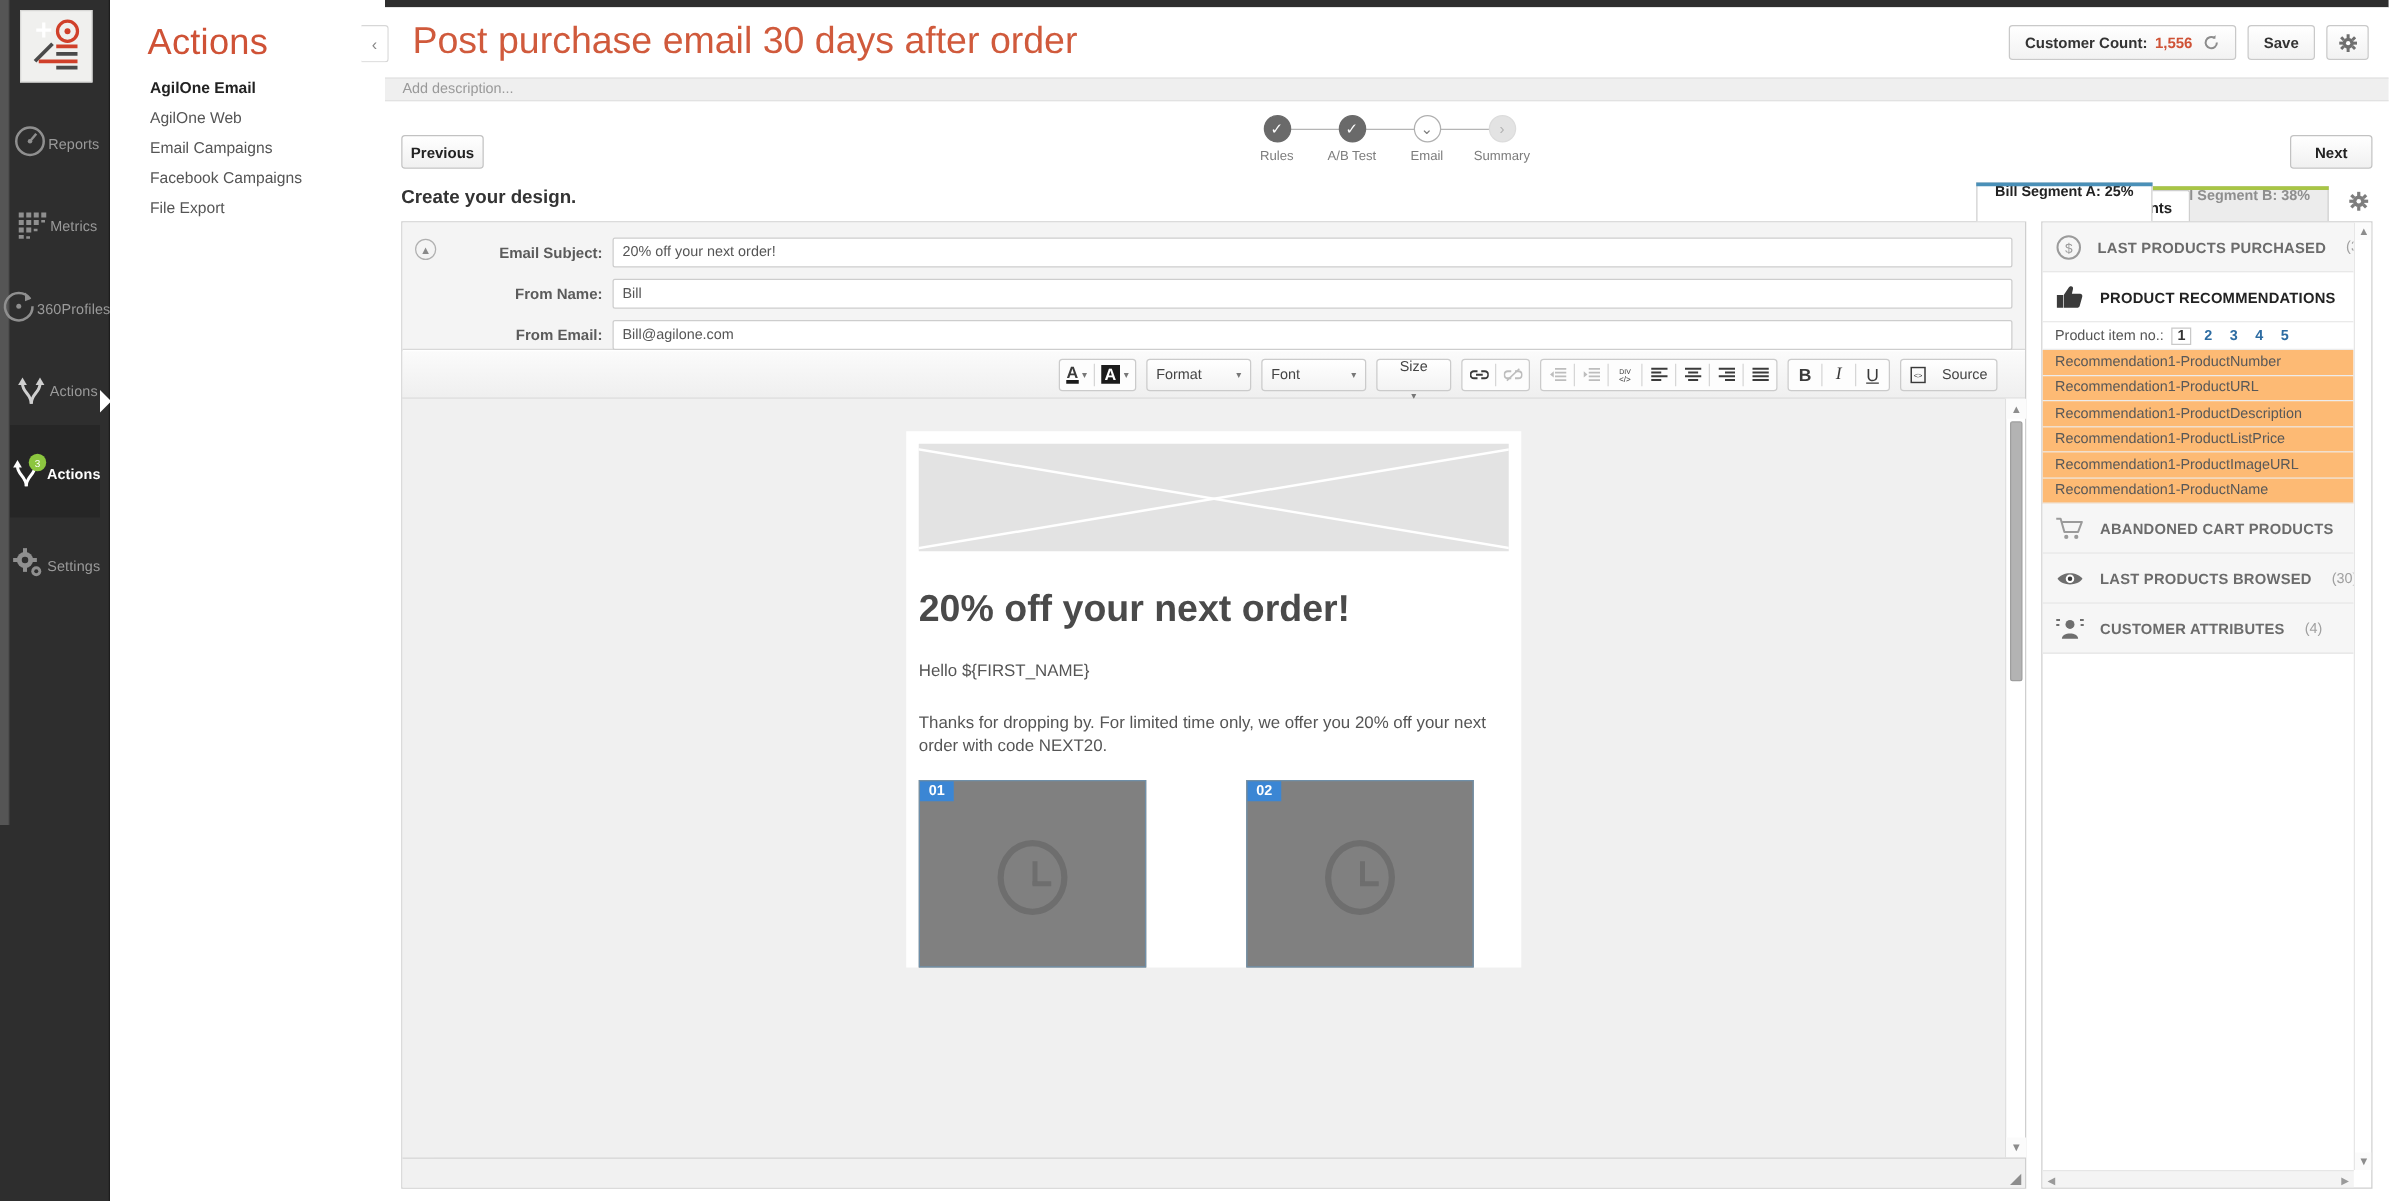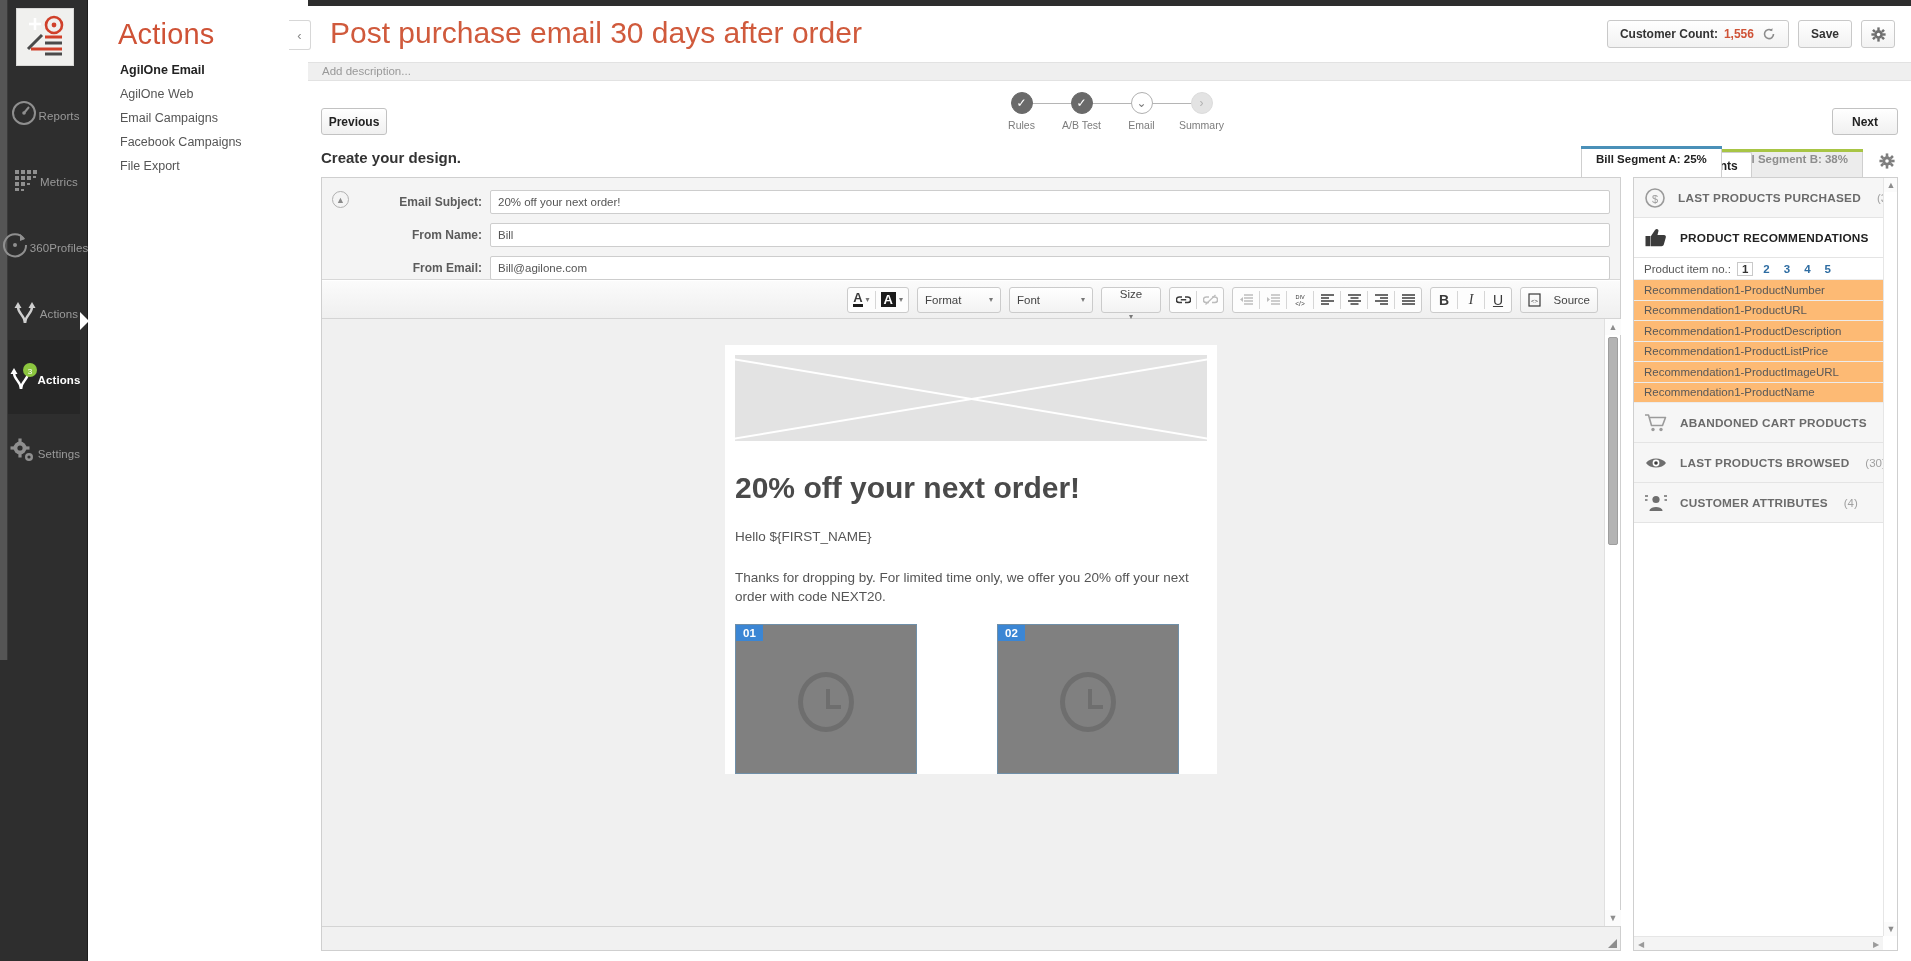--- a/index.html
+++ b/index.html
@@ -134,21 +134,21 @@
   .circ.todo { background:#e3e3e3; color:#b2b2b2; border:1px solid #dcdcdc; }
   .step .st-lbl { margin-top: 5px; font-size: 10.5px; color:#7c7c7c; }
   .connector { position:absolute; top: 11px; height:1px; background:#b5b5b5; }
 
   
   #design-head { position:absolute; left:0; top: 138px; right:0; height: 33px; background:#fff; }
   #design-title { position:absolute; left: 13px; top: 5px; font-size: 15px; font-weight:bold; color:#333; }
 
   #ab-tabs { position:absolute; right: 48px; top: 0px; display:flex; align-items:flex-end; height:33px; }
   .ab-tab {
-    height: 28px; padding: 12px 14px; display:flex; align-items:flex-end;
+    height: 28px; padding: 1px 14px; display:flex; align-items:flex-start;
     font-size: 11.5px; font-weight:bold; cursor:pointer;
     border:1px solid #cfcfcf; border-bottom:none; position:relative;
   }
   .ab-tab .topbar { position:absolute; left:-1px; right:-1px; top:-1px; height:3px; }
   .ab-tab.active { background:#fff; color:#222; z-index:2; height: 31px; }
   .ab-tab.inactive { background:#ececec; color:#8e8e8e; }
   #tabs-gear {
     position:absolute; right: 14px; top: 7px; width:20px; height:20px;
     color:#7d7d7d; font-size: 15px; display:flex; align-items:center; justify-content:center; cursor:pointer;
   }

